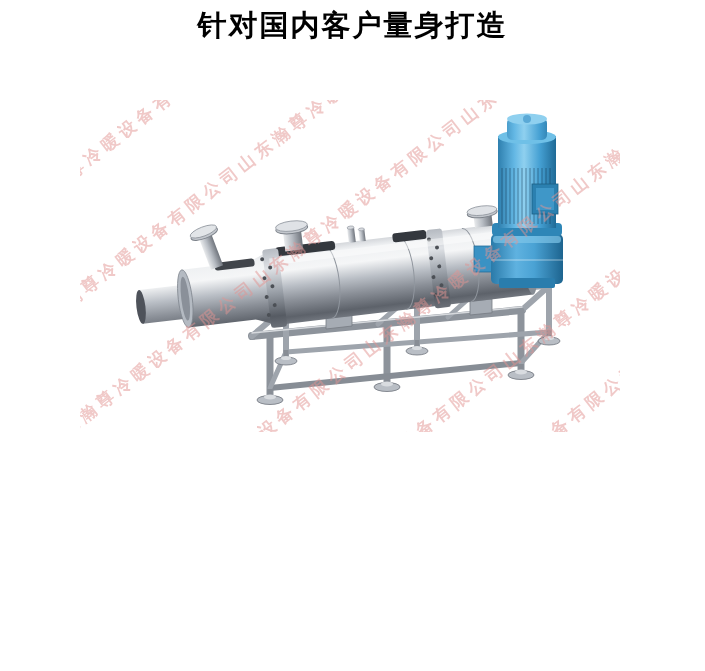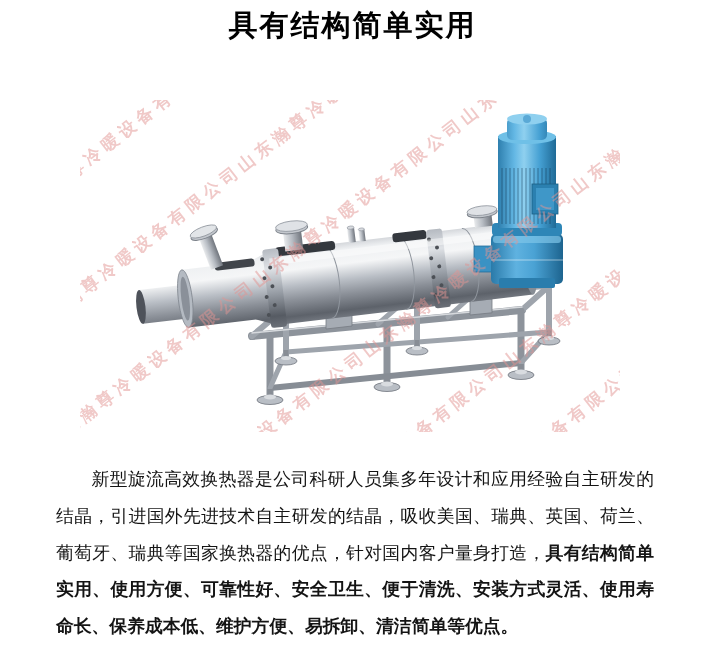--- a/index.html
+++ b/index.html
@@ -24,21 +24,21 @@
     font-family:"Liberation Serif","DejaVu Serif",serif;
   }
   .body-text .feat{font-weight:bold;}
   .wm{pointer-events:none;font-family:"Liberation Sans","DejaVu Sans",sans-serif;font-weight:bold;}
 </style>
 </head>
 <body>
 
 <div class="page">
 
-  <h1 class="doc-title">具有结构简单实用</h1>
+  <h1 class="doc-title">针对国内客户量身打造</h1>
 
   <div class="figure-wrap">
     <svg width="540" height="332" viewBox="0 0 540 332" xmlns="http://www.w3.org/2000/svg">
       <defs>
         <linearGradient id="gradMetal" x1="0" y1="-40" x2="0" y2="40" gradientUnits="userSpaceOnUse">
           <stop offset="0" stop-color="#c9ccd1"></stop>
           <stop offset="0.12" stop-color="#eef0f2"></stop>
           <stop offset="0.30" stop-color="#f5f6f7"></stop>
           <stop offset="0.50" stop-color="#b9bec5"></stop>
           <stop offset="0.68" stop-color="#8b9098"></stop>
@@ -238,15 +238,14 @@
         <text class="wm-line" transform="translate(-60,120) rotate(-38)">山东瀚尊冷暖设备有限公司山东瀚尊冷暖设备有限公司山东瀚尊冷暖设备有限公司</text>
         <text class="wm-line" transform="translate(-45,235) rotate(-38)">山东瀚尊冷暖设备有限公司山东瀚尊冷暖设备有限公司山东瀚尊冷暖设备有限公司</text>
         <text class="wm-line" transform="translate(-30,350) rotate(-38)">山东瀚尊冷暖设备有限公司山东瀚尊冷暖设备有限公司山东瀚尊冷暖设备有限公司</text>
         <text class="wm-line" transform="translate(80,420) rotate(-38)">山东瀚尊冷暖设备有限公司山东瀚尊冷暖设备有限公司山东瀚尊冷暖设备有限公司</text>
         <text class="wm-line" transform="translate(220,432) rotate(-38)">山东瀚尊冷暖设备有限公司山东瀚尊冷暖设备有限公司山东瀚尊冷暖设备有限公司</text>
         <text class="wm-line" transform="translate(355,432) rotate(-38)">山东瀚尊冷暖设备有限公司山东瀚尊冷暖设备有限公司山东瀚尊冷暖设备有限公司</text>
       </g>
     </svg>
   </div>
 
-  <p class="body-text"><span>新型旋流高效换热器是公司科研人员集多年设计和应用经验自主研发的结晶，引进国外先进技术自主研发的结晶，吸收美国、瑞典、英国、荷兰、葡萄牙、瑞典等国家换热器的优点，针对国内客户量身打造，</span><span class="feat">具有结构简单实用、使用方便、可靠性好、安全卫生、便于清洗、安装方式灵活、使用寿命长、保养成本低、维护方便、易拆卸、清洁简单等优点。</span></p>
 
 </div>
 
 </body></html>

